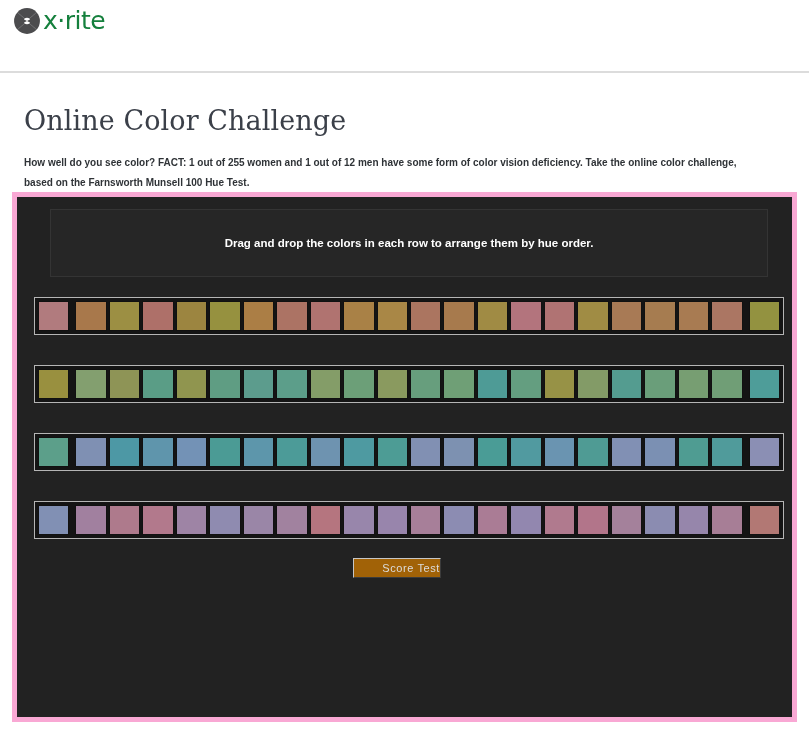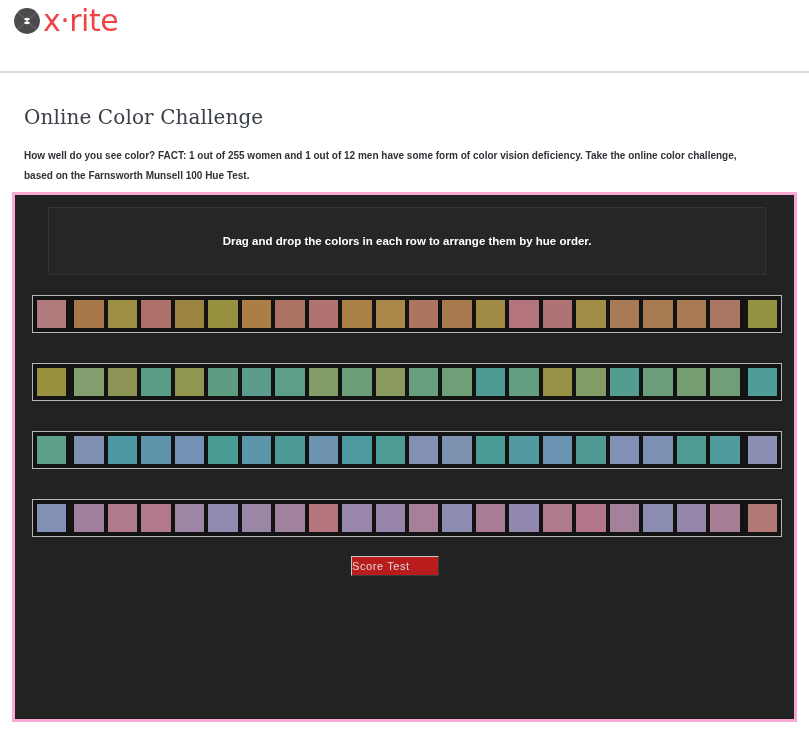--- a/index.html
+++ b/index.html
@@ -33,23 +33,23 @@
   }
   .xmark {
     width: 26px;
     height: 26px;
     position: relative;
     margin-right: 3px;
     flex: 0 0 auto;
   }
   .wordmark {
     font-family: "DejaVu Sans", sans-serif;
-    font-size: 30px;
+    font-size: 25px;
     font-weight: 400;
-    color: #ef4444;
+    color: #15803d;
     letter-spacing: -0.5px;
     line-height: 26px;
   }
   .pantone {
     font-family: "Liberation Sans", sans-serif;
     font-size: 19px;
     font-weight: bold;
     color: #4c4c4e;
     letter-spacing: 0.2px;
     margin-top: 3px;
@@ -60,21 +60,21 @@
     vertical-align: super;
     font-weight: normal;
   }
 
   
   #content {
     padding: 0;
   }
   #page-title {
     font-family: "DejaVu Serif", serif;
-    font-size: 20px;
+    font-size: 27px;
     font-weight: 400;
     color: #3b4049;
     margin: 0;
     padding: 32px 0 0 24px;
     letter-spacing: 0.1px;
   }
   #page-desc {
     font-family: "Liberation Sans", sans-serif;
     font-size: 10px;
     font-weight: bold;
@@ -86,21 +86,21 @@
   }
 
   
   #test-panel {
     position: absolute;
     left: 12px;
     top: 192px;
     width: 785px;
     height: 530px;
     background: #222222;
-    border: 3px solid #f9a8d4;
+    border: 5px solid #f9a8d4;
   }
 
   #instructions-box {
     position: absolute;
     left: 33px;
     top: 12px;
     width: 718px;
     height: 68px;
     background: #262626;
     border: 1px solid #343434;
@@ -157,30 +157,30 @@
     margin-left: 5px;
   }
 
   
   #score-test-button {
     position: absolute;
     left: 336px;
     top: 361px;
     width: 88px;
     height: 20px;
-    background: #b91c1c;
+    background: #a16207;
     border-top: 1px solid #c6c6c6;
     border-left: 1px solid #c6c6c6;
     border-right: 1px solid #3b3b3b;
     border-bottom: 1px solid #3b3b3b;
     color: #dcdcdc;
     font-family: "Liberation Sans", sans-serif;
     font-size: 11px;
     letter-spacing: 0.6px;
-    text-align: left;
+    text-align: right;
     line-height: 18px;
     cursor: pointer;
     padding: 0;
   }
 </style>
 </head>
 <body>
 
 <div id="site-header">
   <div id="brand-logo">

